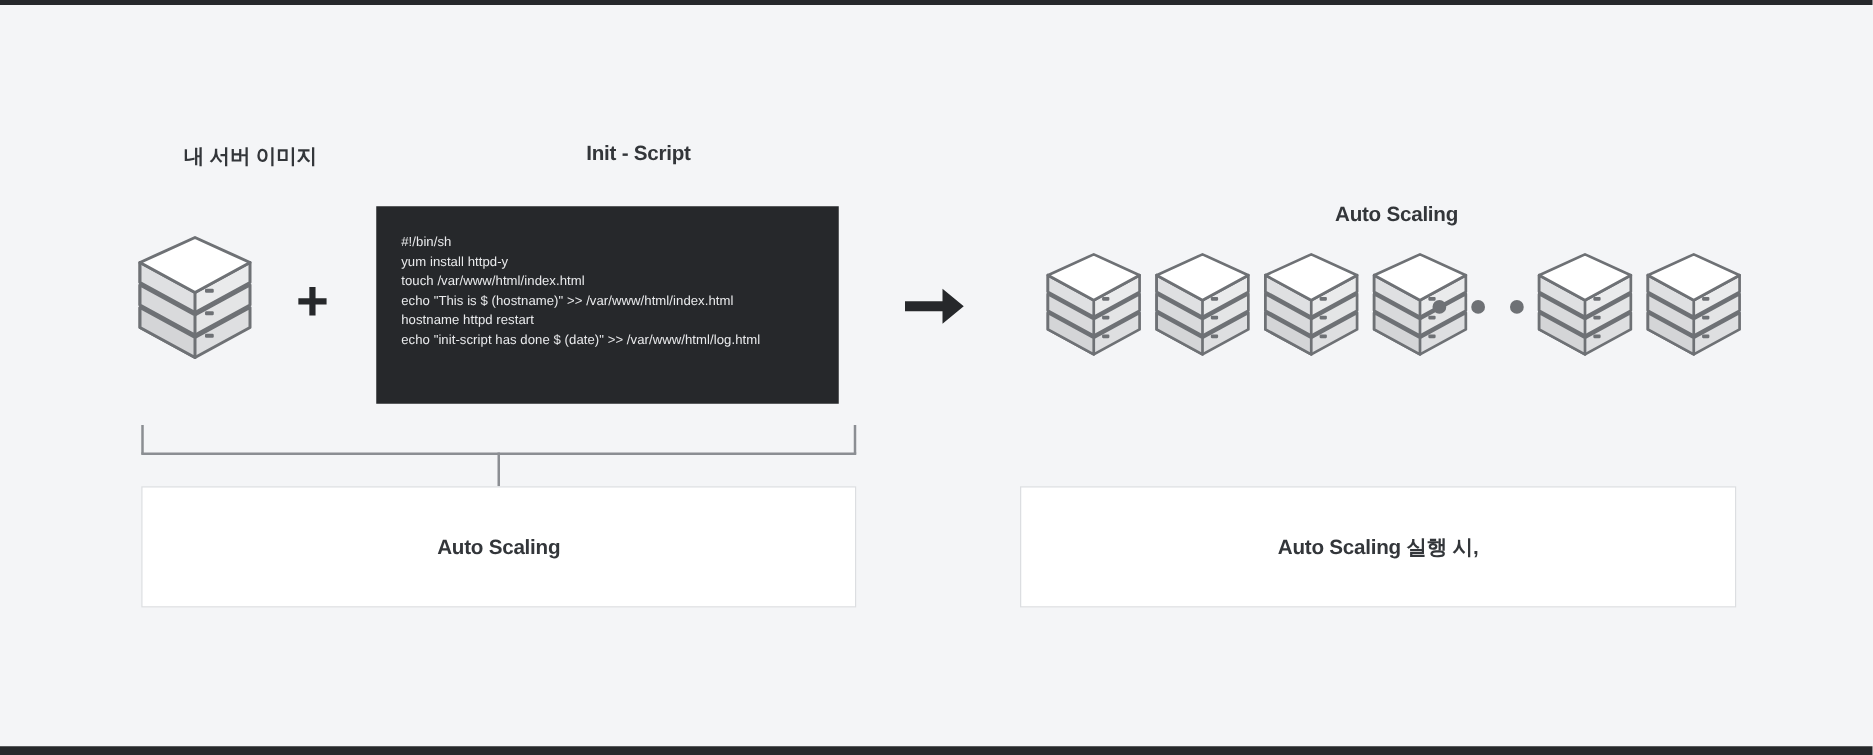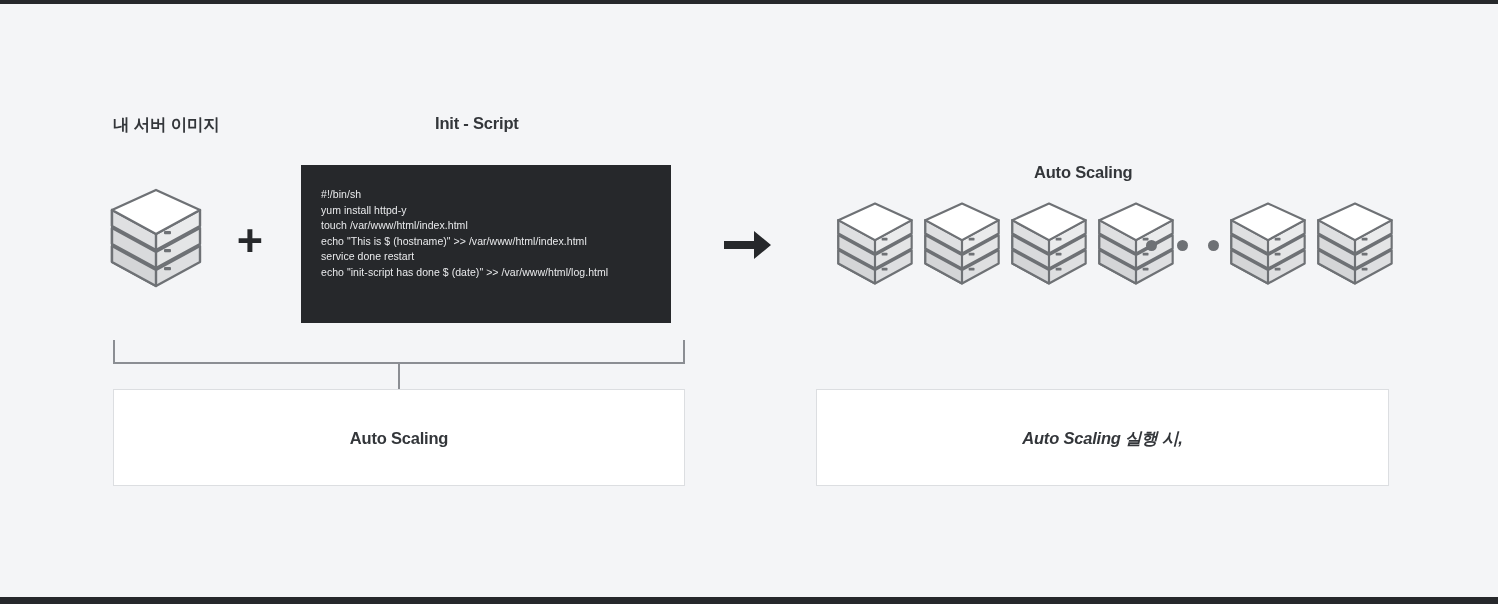--- a/index.html
+++ b/index.html
@@ -29,20 +29,21 @@
     inset: 0;
   }
 
   
   .heading {
     position: absolute;
     font-weight: bold;
     color: #33363a;
     white-space: nowrap;
     letter-spacing: -0.2px;
+    margin-left: 34px;
   }
   #heading-my-server-image {
     left: 113px;
     top: 114px;
     font-size: 16.5px;
   }
   #heading-init-script {
     left: 435px;
     top: 114px;
     font-size: 16.5px;
@@ -143,21 +144,20 @@
     left: 113px;
     top: 389px;
     width: 572px;
     height: 97px;
   }
   #info-box-right {
     left: 816px;
     top: 389px;
     width: 573px;
     height: 97px;
-    font-style: italic;
   }
   .info-line {
     font-size: 16.5px;
     font-weight: bold;
     color: #33363a;
     line-height: 26px;
     white-space: nowrap;
     letter-spacing: -0.2px;
   }
 
@@ -211,21 +211,21 @@
     </svg>
   </div>
 
   <div class="plus-sign">+</div>
 
   <div class="code-block">
     <div class="code-line">#!/bin/sh</div>
     <div class="code-line">yum install httpd-y</div>
     <div class="code-line">touch /var/www/html/index.html</div>
     <div class="code-line">echo "This is $ (hostname)" &gt;&gt; /var/www/html/index.html</div>
-    <div class="code-line">service done restart</div>
+    <div class="code-line">hostname httpd restart</div>
     <div class="code-line">echo "init-script has done $ (date)" &gt;&gt; /var/www/html/log.html</div>
   </div>
 
   <div class="bracket">
     <div class="seg v-left"></div>
     <div class="seg v-right"></div>
     <div class="seg h-bar"></div>
   </div>
   <div class="drop-line"></div>
 

